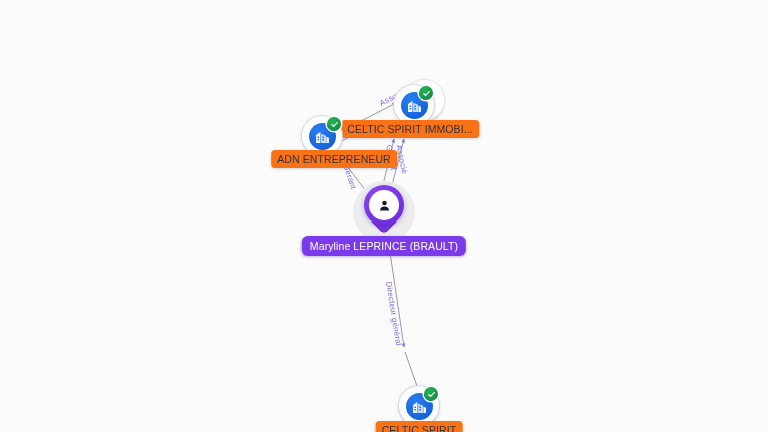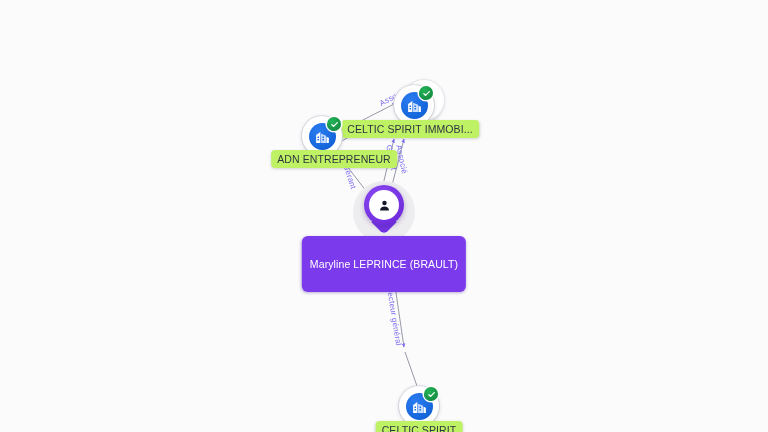--- a/index.html
+++ b/index.html
@@ -136,33 +136,33 @@
 
   
   .node-label {
     position: absolute;
     transform: translateX(-50%);
     white-space: nowrap;
     font-size: 10.5px;
     line-height: 14px;
     padding: 2px 6px;
     border-radius: 4px;
-    background: #bef264;
+    background: #f97316;
     color: #2f3340;
     box-shadow: 0 1px 3px rgba(40,45,60,.2);
     letter-spacing: .1px;
     cursor: pointer;
   }
   .node-label.person {
     background: #7c3aed;
     color: #ffffff;
     box-shadow: 0 1px 3px rgba(70,40,140,.35);
     border-radius: 6px;
     font-size: 10.5px;
-    padding: 21px 8px;
+    padding: 3px 8px;
   }
 
   
   .edge-label {
     position: absolute;
     font-size: 8px;
     color: #7c6cf0;
     white-space: nowrap;
     letter-spacing: .2px;
     transform-origin: 0 0;

